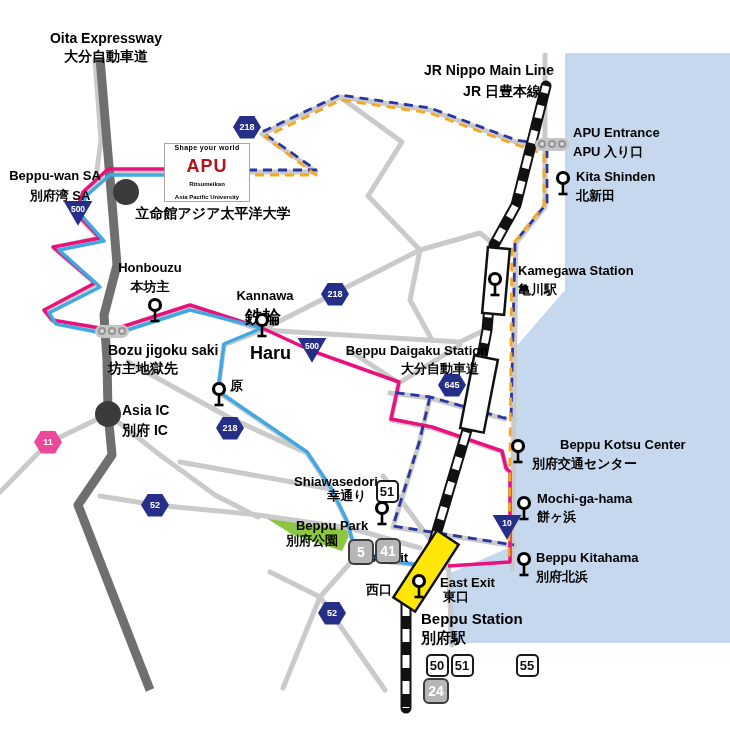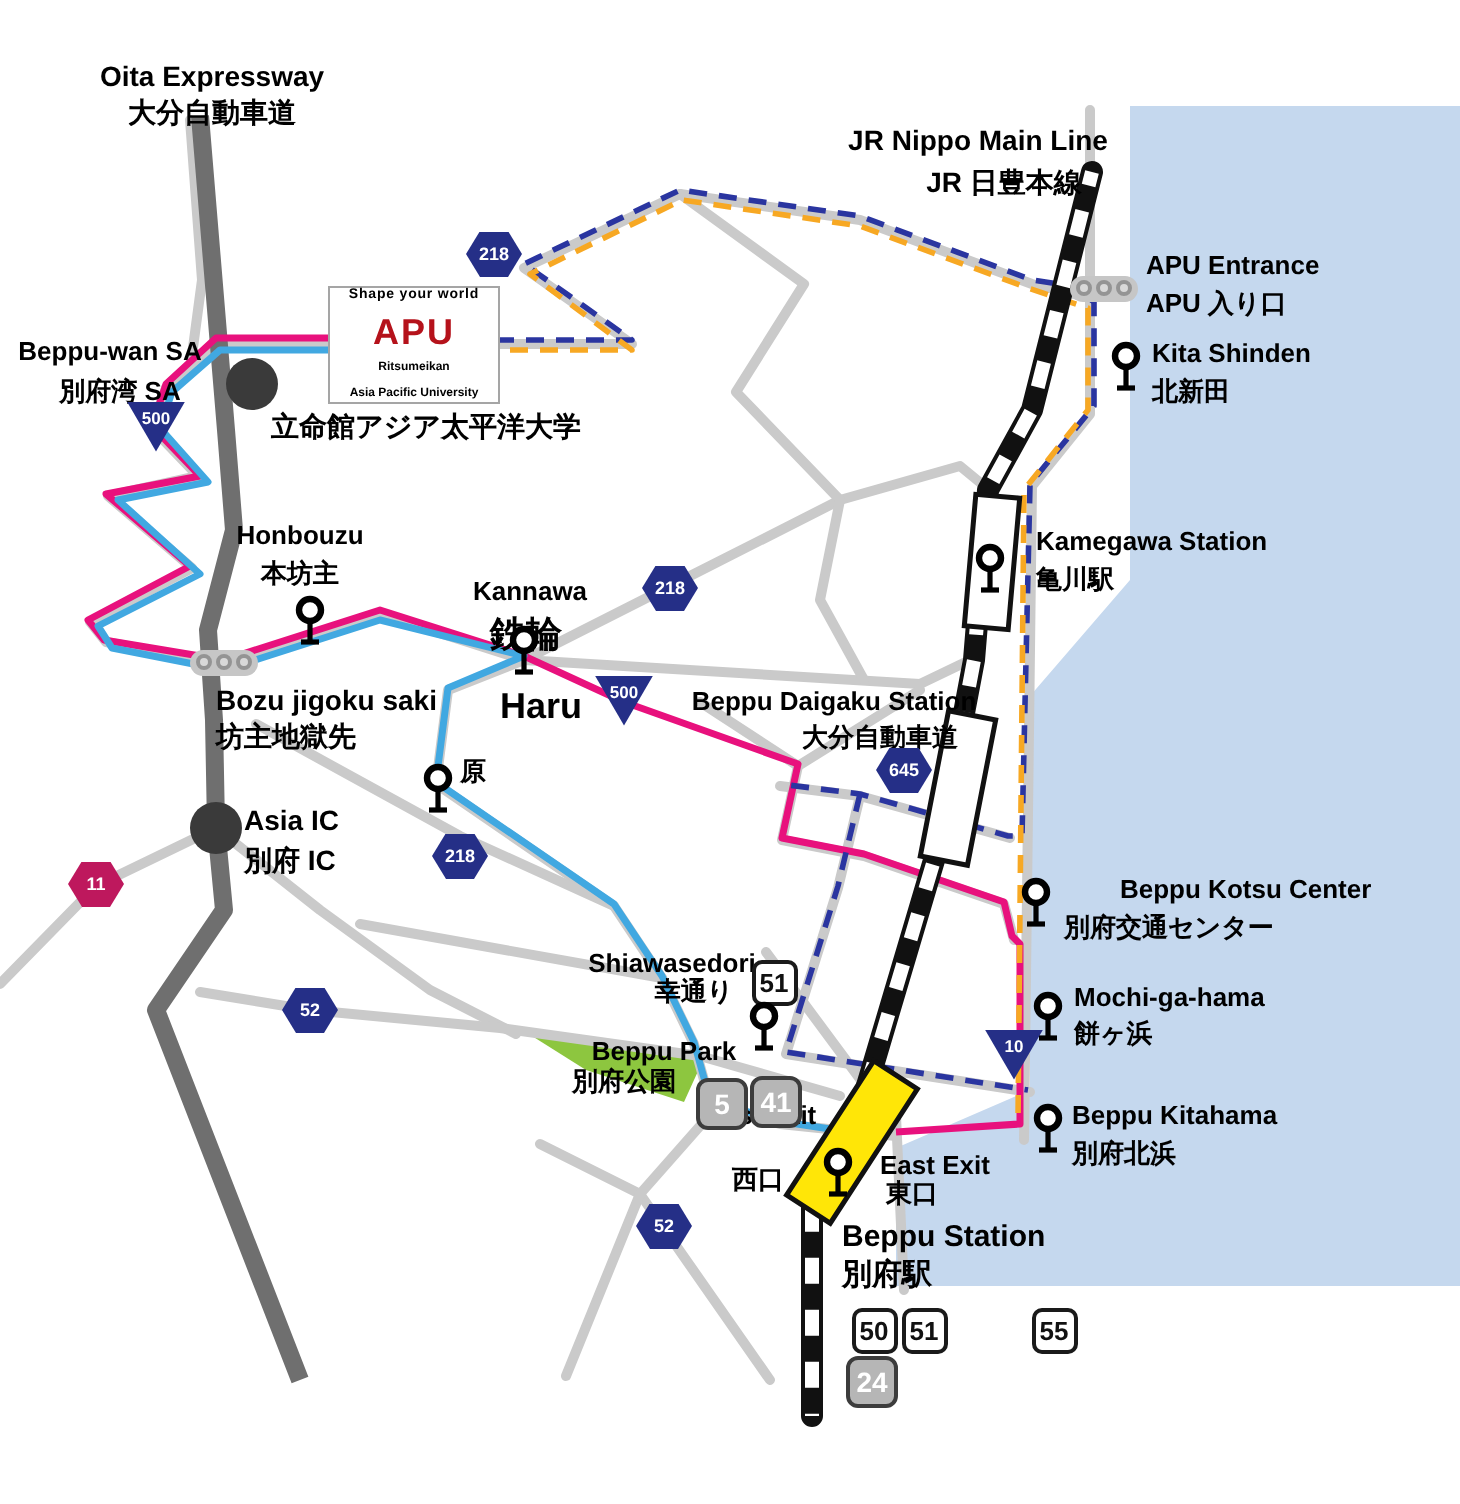--- a/index.html
+++ b/index.html
@@ -124,21 +124,21 @@
       <div class="label" style="left: 537px; top: 492px; font-size: 13px;">Mochi-ga-hama</div>
       <div class="label" style="left: 537px; top: 510px; font-size: 13px;">餅ヶ浜</div>
       <div class="label" style="left: 536px; top: 551px; font-size: 13px;">Beppu Kitahama</div>
       <div class="label" style="left: 536px; top: 570px; font-size: 13px;">別府北浜</div>
       <div class="label" style="left: 421px; top: 611px; font-size: 15px;">Beppu Station</div>
       <div class="label" style="left: 421px; top: 630px; font-size: 15px;">別府駅</div>
       <div class="hex" style="left: 233px; top: 115.5px; background: rgb(37, 47, 135);">218</div>
       <div class="hex" style="left: 321px; top: 282.5px; background: rgb(37, 47, 135);">218</div>
       <div class="hex" style="left: 216px; top: 416.5px; background: rgb(37, 47, 135);">218</div>
       <div class="hex" style="left: 438px; top: 373.5px; background: rgb(37, 47, 135);">645</div>
-      <div class="hex" style="left: 34px; top: 430.5px; background: #be185d;">11</div>
+      <div class="hex" style="left: 34px; top: 430.5px; background: #ec4899;">11</div>
       <div class="hex" style="left: 141px; top: 493.5px; background: rgb(37, 47, 135);">52</div>
       <div class="hex" style="left: 318px; top: 601.5px; background: rgb(37, 47, 135);">52</div>
       <div class="tri" style="left: 63px; top: 201px; background: rgb(37, 47, 135);">500</div>
       <div class="tri" style="left: 297px; top: 338px; background: rgb(37, 47, 135);">500</div>
       <div class="tri" style="left: 492px; top: 515px; background: rgb(37, 47, 135);">10</div>
       <div class="badge white" style="left: 375.5px; top: 479.5px;">51</div>
       <div class="badge gray" style="left: 348px; top: 539px;">5</div>
       <div class="badge gray" style="left: 375px; top: 538px;">41</div>
       <div class="badge white" style="left: 425.5px; top: 653.5px;">50</div>
       <div class="badge white" style="left: 450.5px; top: 653.5px;">51</div>

